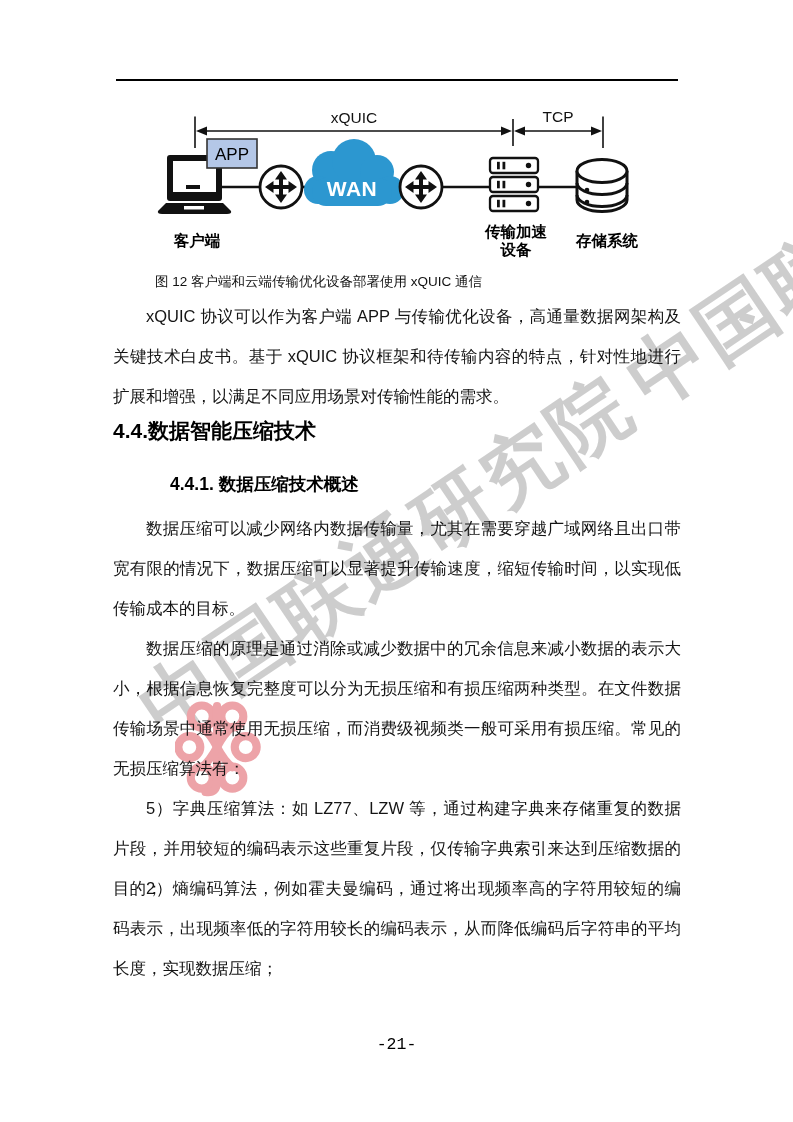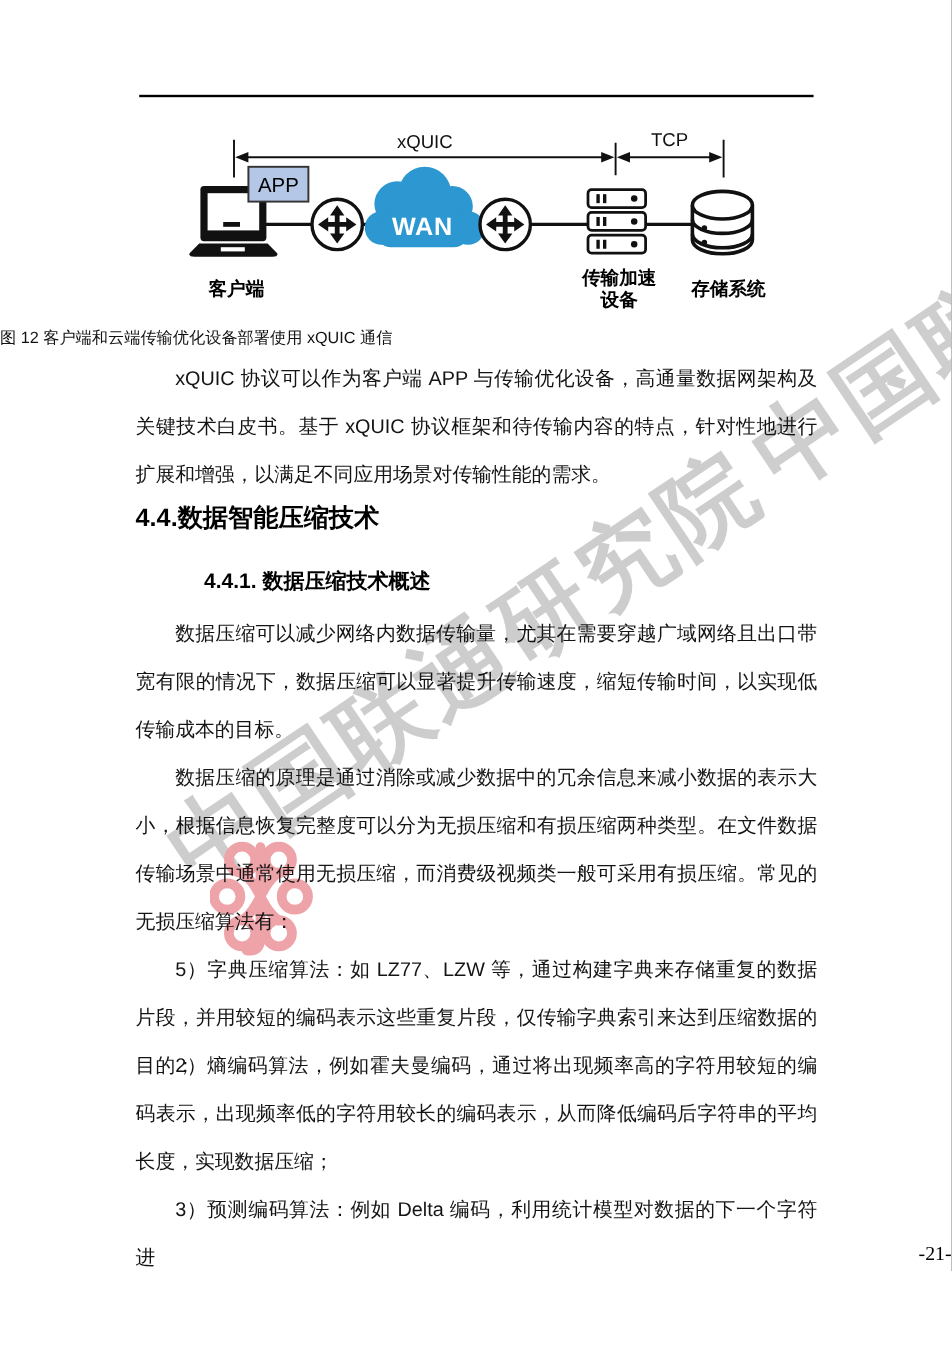--- a/index.html
+++ b/index.html
@@ -24,42 +24,42 @@
     font-size:13px; font-weight:600; letter-spacing:1px; color:#1c1c1c; z-index:2;
   }
   .header-rule{
     position:absolute; top:79px; left:116px; width:562px; height:1.6px;
     background:#000; z-index:2;
   }
   
   .figure{position:absolute; left:0; top:95px; z-index:2;}
   .figure text{font-family:"Liberation Sans", sans-serif;}
   .fig-caption{
-    position:absolute; top:273px; left:0; width:637px; text-align:left;
+    position:absolute; top:273px; left:0; width:637px; text-align:center;
     font-size:13.5px; font-weight:500; color:#111; z-index:2;
   }
   
   .body-p{
     position:absolute; left:113px; width:568px; margin:0;
     font-size:16.5px; font-weight:500; line-height:40px;
     text-align:justify; text-indent:33px; color:#141414; z-index:2;
   }
   .p1{top:296px;} .p2{top:508px;} .p3{top:628px;}
   .l1{top:788px;} .l2{top:868px;} .l3{top:988px;}
   .h44{
     position:absolute; left:113px; top:417px; margin:0;
     font-size:21px; font-weight:700; color:#000; z-index:2;
   }
   .h441{
     position:absolute; left:170px; top:472px; margin:0;
     font-size:17.5px; font-weight:700; color:#000000; z-index:2;
   }
   .page-no{
-    position:absolute; top:1035px; left:0; width:793px; text-align:right;
-    font-family:Liberation Serif, serif; font-size:16.5px; color:#000; z-index:2;
+    position:absolute; top:1035px; left:0; width:793px; text-align:center;
+    font-family:Liberation Mono, monospace; font-size:16.5px; color:#000; z-index:2;
   }
 </style>
 </head>
 <body>
 
 <div class="page">
 
   <div class="wm-text"><span>中国联通研究院</span><span class="rep2">中国联通研究院</span></div>
 
   <svg class="wm-logo" width="86" height="104" viewBox="0 0 90 108">
@@ -182,17 +182,16 @@
 
   <p class="body-p p1">xQUIC 协议可以作为客户端 APP 与传输优化设备，高通量数据网架构及关键技术白皮书。基于 xQUIC 协议框架和待传输内容的特点，针对性地进行扩展和增强，以满足不同应用场景对传输性能的需求。</p>
 
   <h1 class="h44">4.4.数据智能压缩技术</h1>
   <h2 class="h441">4.4.1. 数据压缩技术概述</h2>
 
   <p class="body-p p3">数据压缩的原理是通过消除或减少数据中的冗余信息来减小数据的表示大小，根据信息恢复完整度可以分为无损压缩和有损压缩两种类型。在文件数据传输场景中通常使用无损压缩，而消费级视频类一般可采用有损压缩。常见的无损压缩算法有：</p>
   <p class="body-p p2">数据压缩可以减少网络内数据传输量，尤其在需要穿越广域网络且出口带宽有限的情况下，数据压缩可以显著提升传输速度，缩短传输时间，以实现低传输成本的目标。</p>
   <p class="body-p l1">5）字典压缩算法：如 LZ77、LZW 等，通过构建字典来存储重复的数据片段，并用较短的编码表示这些重复片段，仅传输字典索引来达到压缩数据的目的；</p>
   <p class="body-p l2">2）熵编码算法，例如霍夫曼编码，通过将出现频率高的字符用较短的编码表示，出现频率低的字符用较长的编码表示，从而降低编码后字符串的平均长度，实现数据压缩；</p>
-  <p class="body-p l3">3）预测编码算法：例如 Delta 编码，利用统计模型对数据的下一个字符进</p>
 
   <div class="page-no">-21-</div>
 
 </div>
 
 </body></html>

